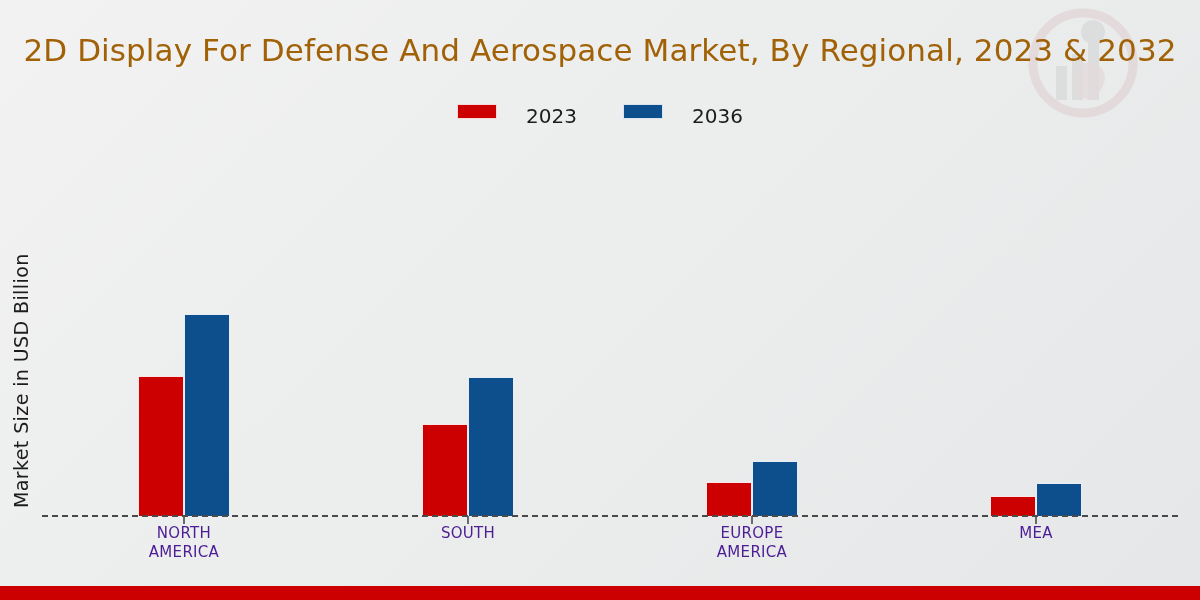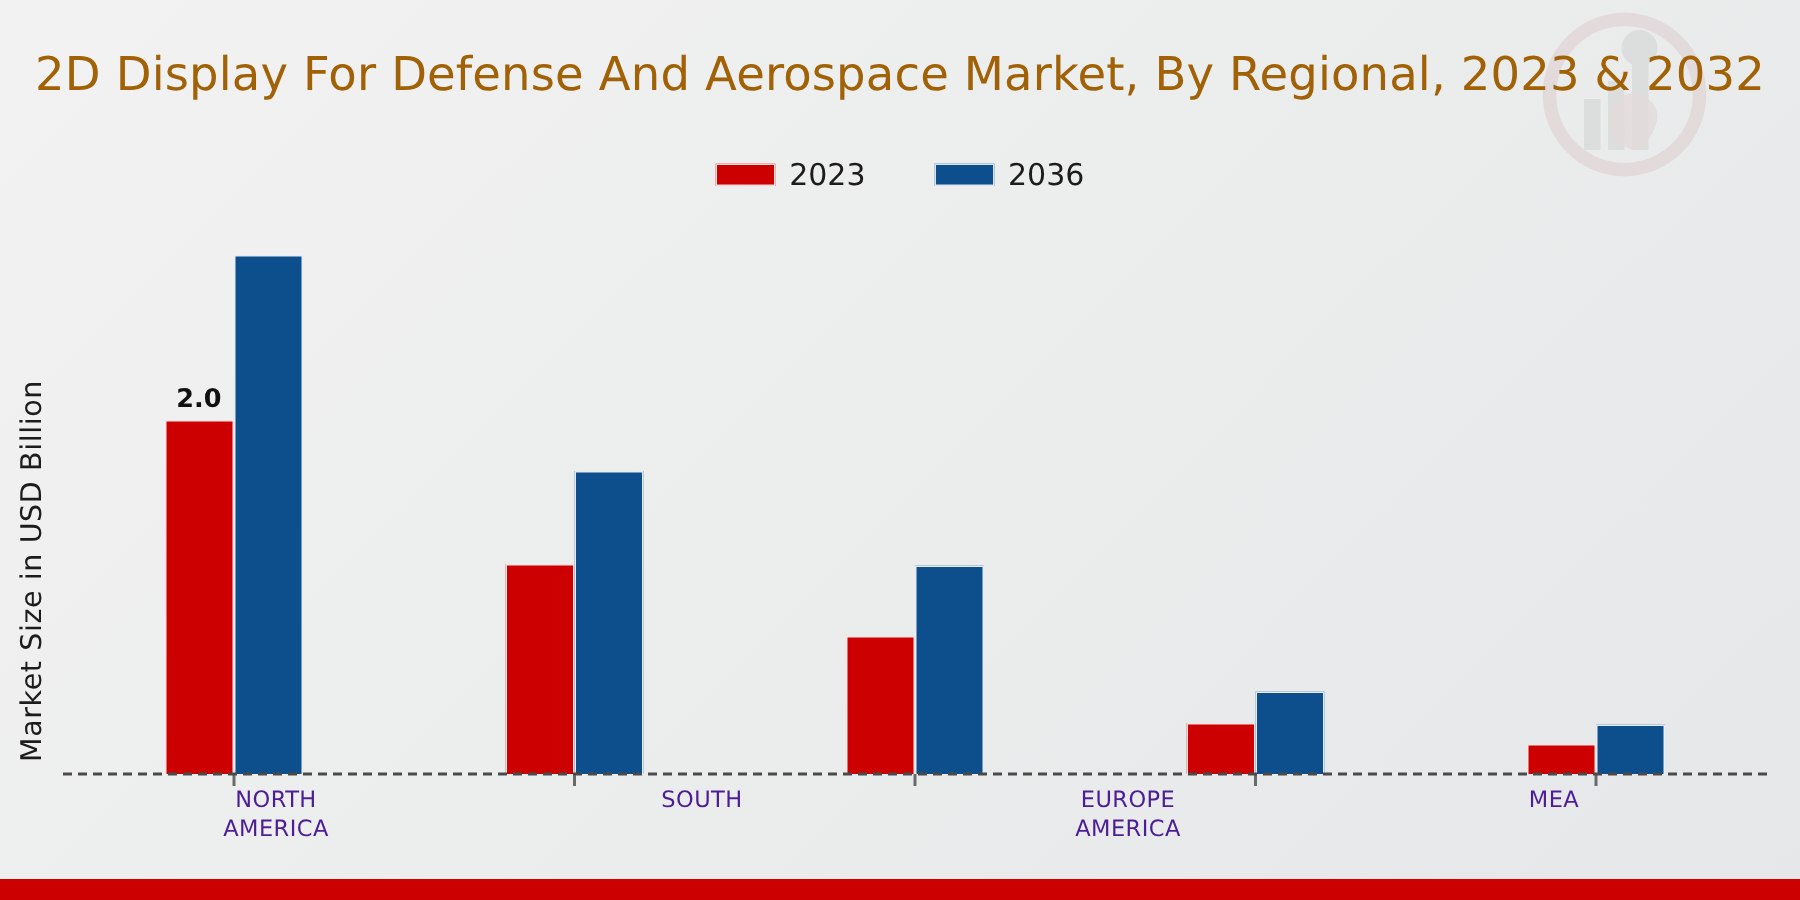--- a/index.html
+++ b/index.html
@@ -33,21 +33,21 @@
 
   
   #legend {
     position: absolute;
     left: 0; right: 0; top: 104px;
     display: flex;
     justify-content: center;
     align-items: center;
     gap: 46px;
   }
-  .legend-item { display: flex; align-items: center; gap: 9px; }
+  .legend-item { display: flex; gap: 29px; }
   .legend-swatch {
     width: 40px; height: 15px;
     border: 1px solid rgba(255,255,255,0.85);
   }
   .legend-label {
     font-size: 20px;
     color: #1c1c1c;
   }
 
   
@@ -179,27 +179,20 @@
     <span class="legend-swatch" style="background:#0D4E8C;"></span>
     <span class="legend-label">2036</span>
   </div>
 </div>
 
 <div id="y-axis-title">Market Size in USD Billion</div>
 
 <div id="plot-area">
   <div id="groups">
       <div class="bar-group">
-        <div class="bar s2023" style="height: 236.129px;">
-          <span class="bar-value">2.0</span>
-        </div>
-        <div class="bar s2032" style="height: 345.929px;"></div>
-        <span class="tick"></span>
-      </div>
-      <div class="bar-group">
         <div class="bar s2023" style="height: 140.497px;"></div>
         <div class="bar s2032" style="height: 201.89px;"></div>
         <span class="tick"></span>
       </div>
       <div class="bar-group">
         <div class="bar s2023" style="height: 92.0903px;"></div>
         <div class="bar s2032" style="height: 139.316px;"></div>
         <span class="tick"></span>
       </div>
       <div class="bar-group">

